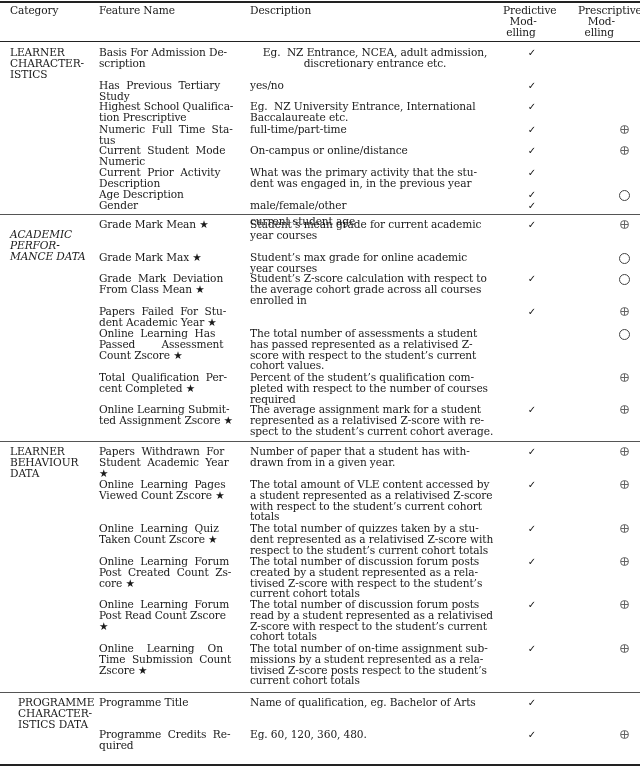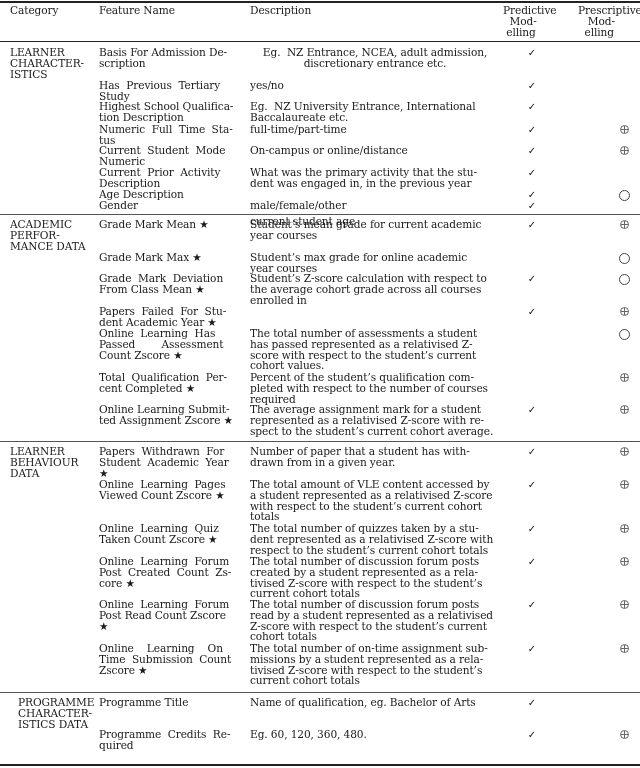--- a/index.html
+++ b/index.html
@@ -68,21 +68,21 @@
       <div class="cell col-feat" style="top: 47px;">Basis For Admission De-
 scription</div>
       <div class="cell col-desc" style="top: 47px; text-align: center;">Eg.  NZ Entrance, NCEA, adult admission,
 discretionary entrance etc.</div>
       <div class="mark pred" style="top: 47px;"><span class="sym-check">✓</span></div>
       <div class="cell col-feat" style="top: 80px;">Has  Previous  Tertiary
 Study</div>
       <div class="cell col-desc" style="top: 80px;">yes/no</div>
       <div class="mark pred" style="top: 80px;"><span class="sym-check">✓</span></div>
       <div class="cell col-feat" style="top: 101px;">Highest School Qualifica-
-tion Description</div>
+tion Prescriptive</div>
       <div class="cell col-desc" style="top: 101px;">Eg.  NZ University Entrance, International
 Baccalaureate etc.</div>
       <div class="mark pred" style="top: 101px;"><span class="sym-check">✓</span></div>
       <div class="cell col-feat" style="top: 124px;">Numeric  Full  Time  Sta-
 tus</div>
       <div class="cell col-desc" style="top: 124px;">full-time/part-time</div>
       <div class="mark pred" style="top: 124px;"><span class="sym-check">✓</span></div>
       <div class="mark pres" style="top: 125px;"><span class="sym-oplus"></span></div>
       <div class="cell col-feat" style="top: 145px;">Current  Student  Mode
 Numeric</div>
@@ -95,21 +95,21 @@
 dent was engaged in, in the previous year</div>
       <div class="mark pred" style="top: 167px;"><span class="sym-check">✓</span></div>
       <div class="cell col-feat" style="top: 189px;">Age Description</div>
       <div class="cell col-desc" style="top: 189px; margin-top: 27px;">current student age</div>
       <div class="mark pred" style="top: 189px;"><span class="sym-check">✓</span></div>
       <div class="mark pres" style="top: 190px;"><span class="sym-circle"></span></div>
       <div class="cell col-feat" style="top: 200px;">Gender</div>
       <div class="cell col-desc" style="top: 200px;">male/female/other</div>
       <div class="mark pred" style="top: 200px;"><span class="sym-check">✓</span></div>
       <div class="rule mid" style="top: 214px;"></div>
-      <div class="cell col-cat" style="top: 219px;">ACADEMIC
+      <div class="cell col-cat" style="top: 229px; font-style: italic;">ACADEMIC
 PERFOR-
 MANCE DATA</div>
       <div class="cell col-feat" style="top: 219px;">Grade Mark Mean ★</div>
       <div class="cell col-desc" style="top: 219px;">Student’s mean grade for current academic
 year courses</div>
       <div class="mark pred" style="top: 219px;"><span class="sym-check">✓</span></div>
       <div class="mark pres" style="top: 220px;"><span class="sym-oplus"></span></div>
       <div class="cell col-feat" style="top: 252px;">Grade Mark Max ★</div>
       <div class="cell col-desc" style="top: 252px;">Student’s max grade for online academic
 year courses</div>
@@ -189,21 +189,21 @@
 read by a student represented as a relativised
 Z-score with respect to the student’s current
 cohort totals</div>
       <div class="mark pred" style="top: 599px;"><span class="sym-check">✓</span></div>
       <div class="mark pres" style="top: 600px;"><span class="sym-oplus"></span></div>
       <div class="cell col-feat" style="top: 643px;">Online    Learning    On
 Time  Submission  Count
 Zscore ★</div>
       <div class="cell col-desc" style="top: 643px;">The total number of on-time assignment sub-
 missions by a student represented as a rela-
-tivised Z-score with respect to the student’s
+tivised Z-score posts respect to the student’s
 current cohort totals</div>
       <div class="mark pred" style="top: 643px;"><span class="sym-check">✓</span></div>
       <div class="mark pres" style="top: 644px;"><span class="sym-oplus"></span></div>
       <div class="rule mid" style="top: 692px;"></div>
       <div class="cell col-cat" style="top: 697px; margin-left: 8px;">PROGRAMME
 CHARACTER-
 ISTICS DATA</div>
       <div class="cell col-feat" style="top: 697px;">Programme Title</div>
       <div class="cell col-desc" style="top: 697px;">Name of qualification, eg. Bachelor of Arts</div>
       <div class="mark pred" style="top: 697px;"><span class="sym-check">✓</span></div>

